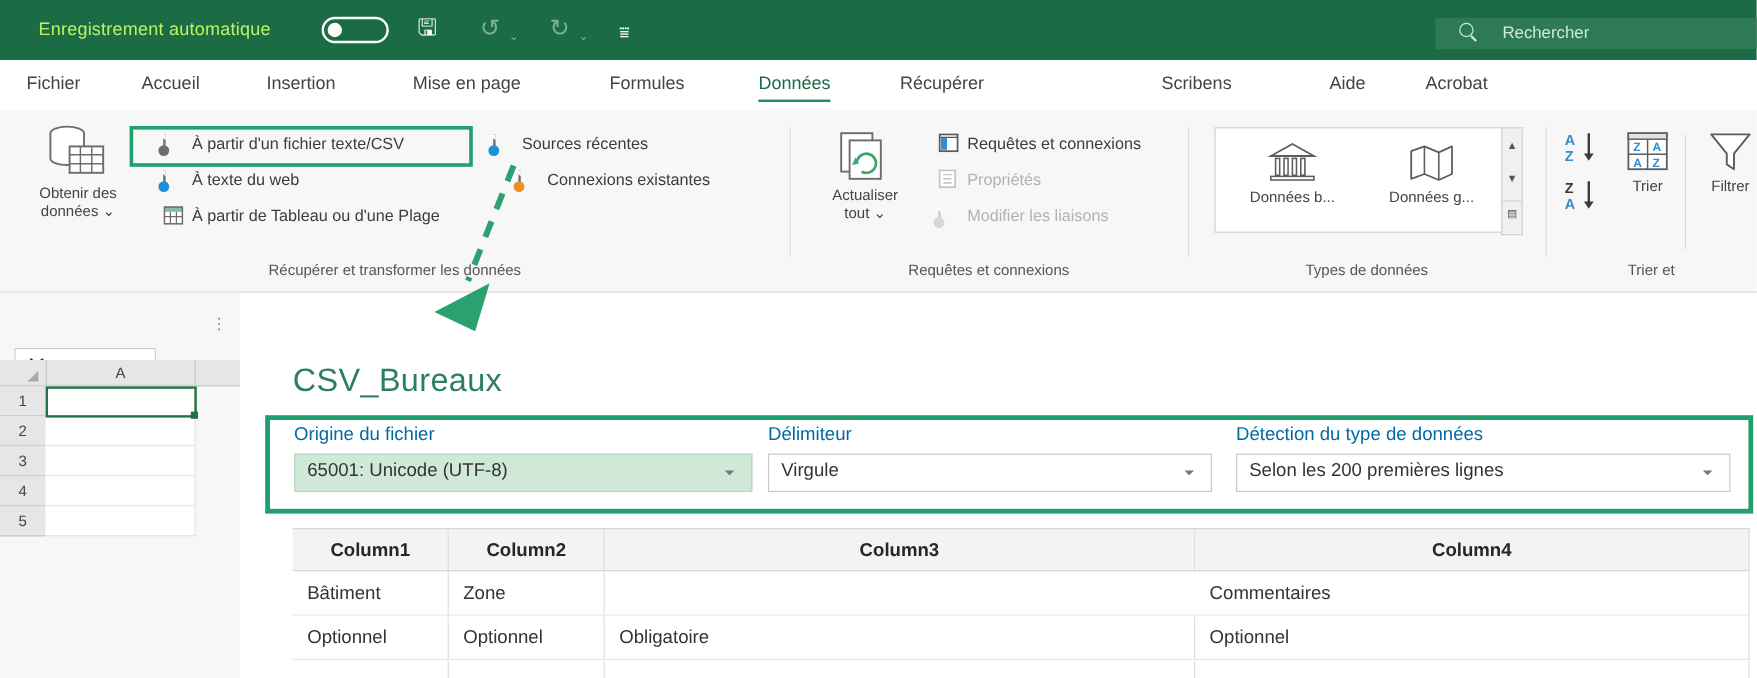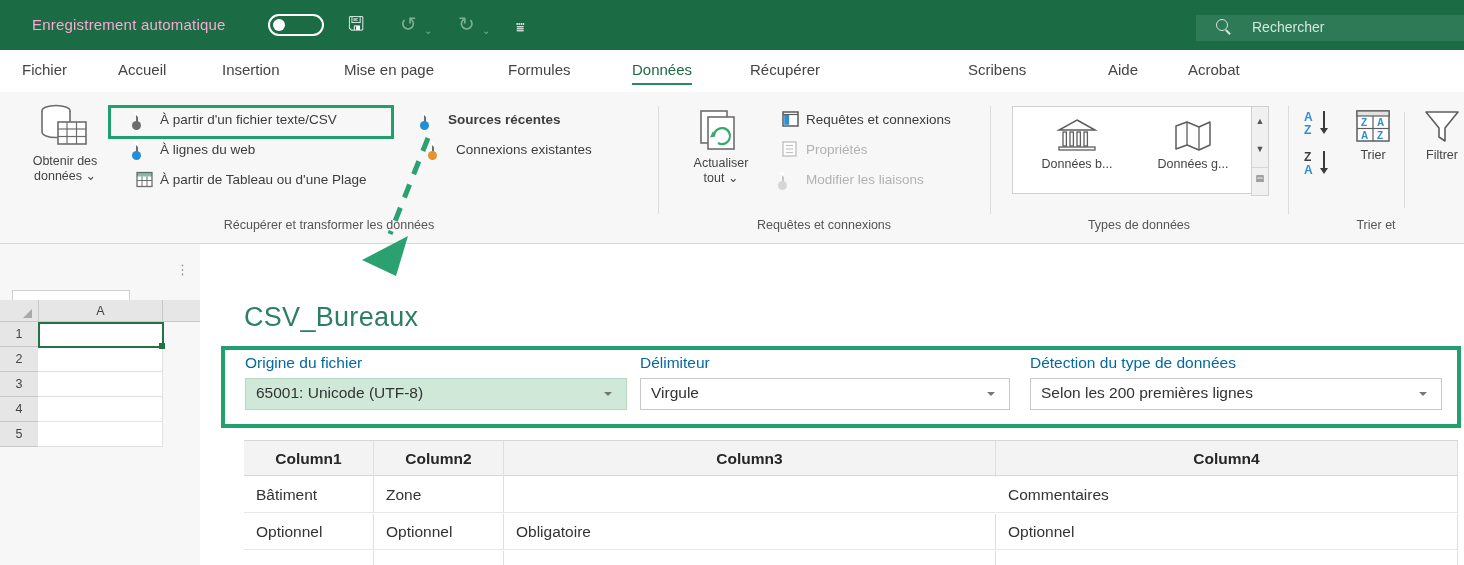--- a/index.html
+++ b/index.html
@@ -12,21 +12,21 @@
   }
   #root { position:relative; width:1464px; height:565px; overflow:hidden; }
 
   
   .titlebar {
     position:absolute; left:0; top:0; width:1464px; height:50px;
     background:#1B6B45;
   }
   .tb-autosave {
     position:absolute; left:32px; top:16px;
-    color:#f9a8d4; font-size:15px; letter-spacing:.2px; white-space:nowrap;
+    color:#bef264; font-size:15px; letter-spacing:.2px; white-space:nowrap;
   }
   .toggle {
     position:absolute; left:268px; top:14px;
     width:56px; height:22px; border-radius:11px;
     border:2px solid #ffffff; background:transparent;
   }
   .toggle .knob {
     position:absolute; left:3px; top:3px; width:12px; height:12px;
     border-radius:50%; background:#ffffff;
   }
@@ -266,36 +266,36 @@
     <div class="smallbtn" style="left:136px; top:18px;">
       <span class="ic">
         <span class="docicon"><span class="badge" style="background:#6d6d6d;"></span></span>
       </span>
       <span class="lbl">À partir d'un fichier texte/CSV</span>
     </div>
     <div class="smallbtn" style="left:136px; top:48px;">
       <span class="ic">
         <span class="docicon"><span class="badge" style="background:#1f8fd6;"></span></span>
       </span>
-      <span class="lbl">À lignes du web</span>
+      <span class="lbl">À texte du web</span>
     </div>
     <div class="smallbtn" style="left:136px; top:78px;">
       <span class="ic">
         <svg width="17" height="17" viewBox="0 0 17 17">
           <rect x="1" y="1.5" width="15" height="14" fill="#fff" stroke="#6d6d6d" stroke-width="1.3"></rect>
           <rect x="1" y="1.5" width="15" height="4" fill="#2C7F63" opacity=".55"></rect>
           <line x1="1" y1="9.5" x2="16" y2="9.5" stroke="#6d6d6d" stroke-width="1"></line>
           <line x1="6" y1="5.5" x2="6" y2="15.5" stroke="#6d6d6d" stroke-width="1"></line>
           <line x1="11" y1="5.5" x2="11" y2="15.5" stroke="#6d6d6d" stroke-width="1"></line>
         </svg>
       </span>
       <span class="lbl">À partir de Tableau ou d'une Plage</span>
     </div>
 
-    <div class="smallbtn" style="left:424px; top:18px;font-weight:bold;">
+    <div class="smallbtn" style="left:411px; top:18px;">
       <span class="ic">
         <span class="docicon"><span class="badge" style="background:#1f8fd6;"></span></span>
       </span>
       <span class="lbl">Sources récentes</span>
     </div>
     <div class="smallbtn" style="left:432px; top:48px;">
       <span class="ic">
         <span class="docicon"><span class="badge" style="background:#e8922a;"></span></span>
       </span>
       <span class="lbl">Connexions existantes</span>

